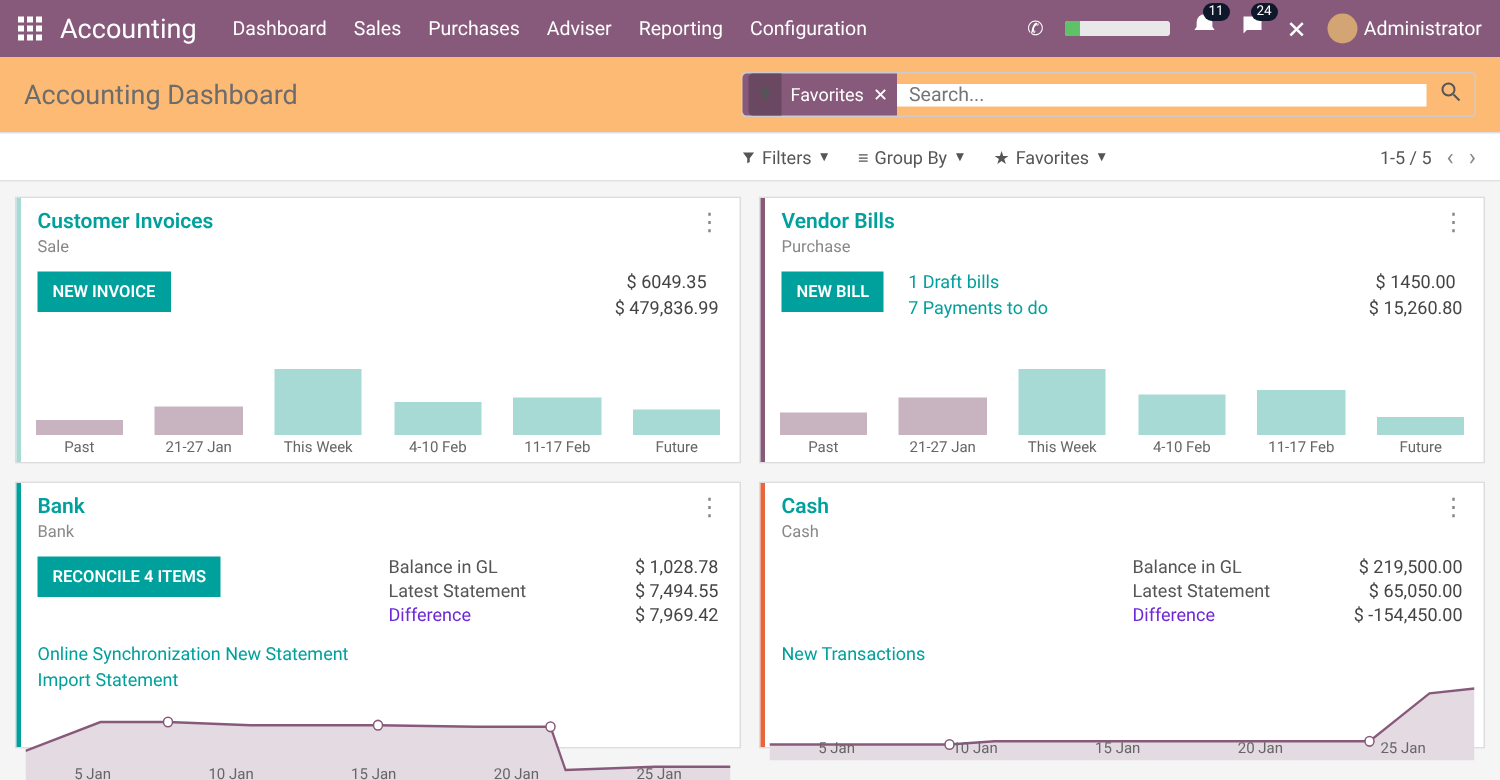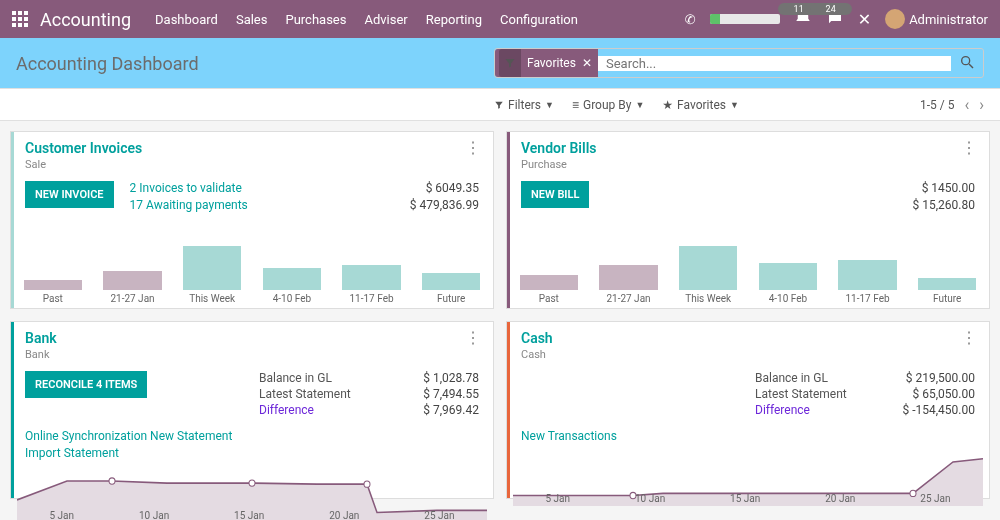--- a/index.html
+++ b/index.html
@@ -8,24 +8,24 @@
 .apps-icon{display:grid;grid-template-columns:repeat(3,4px);grid-gap:2px;margin-right:12px;cursor:pointer}
 .apps-icon span{width:4px;height:4px;background:#fff}
 .brand{font-size:18px;font-weight:400;margin-right:24px}
 .menu{display:flex;gap:18px;font-size:13px}
 .menu span{cursor:pointer}
 .topbar-right{margin-left:auto;display:flex;align-items:center;gap:14px}
 .progress{width:70px;height:10px;background:#e8e8e8;border-radius:2px;overflow:hidden}
 .progress div{width:15%;height:100%;background:#5ec269}
 .badge-wrap{position:relative;cursor:pointer}
 .badge-wrap svg{width:18px;height:18px;fill:#fff}
-.badge{position:absolute;top:-6px;right:-8px;background:#737373;color:#fff;font-size:9px;border-radius:8px;padding:1px 16px;min-width:14px;text-align:center}
+.badge{position:absolute;top:-6px;right:-8px;background:#0f172a;color:#fff;font-size:9px;border-radius:8px;padding:1px 4px;min-width:14px;text-align:center}
 .avatar{width:20px;height:20px;border-radius:50%;background:#d4a574;display:inline-block;vertical-align:middle;margin-right:4px}
 .user{display:flex;align-items:center;cursor:pointer}
-.subbar{background:#7dd3fc;border-bottom:1px solid #e0e0e0;padding:10px 16px;display:flex;align-items:center;gap:10px}
+.subbar{background:#fdba74;border-bottom:1px solid #e0e0e0;padding:10px 16px;display:flex;align-items:center;gap:10px}
 .page-title{font-size:18px;color:#6c6c6c;font-weight:400}
 .search-area{margin-left:auto;display:flex;align-items:center;border:1px solid #ccc;border-radius:3px;width:490px;height:30px}
 .facet{background:#875a7b;color:#fff;display:flex;align-items:center;height:100%;padding:0 0 0 4px;font-size:12px;border-radius:3px 0 0 3px}
 .facet-icon{background:#6b4862;width:22px;height:100%;display:flex;align-items:center;justify-content:center;margin-right:6px;border-radius:3px 0 0 3px}
 .facet-x{padding:0 6px;cursor:pointer}
 .search-input{border:none;outline:none;flex:1;padding:0 8px;font-size:13px}
 .search-icon{padding:0 8px;cursor:pointer}
 .toolbar{background:#fff;border-bottom:1px solid #e0e0e0;padding:6px 16px;display:flex;align-items:center;font-size:12px;color:#555}
 .toolbar .dd{margin-right:18px;cursor:pointer;display:flex;align-items:center;gap:4px}
 .toolbar .pager{margin-left:auto;display:flex;align-items:center;gap:10px}
@@ -34,21 +34,21 @@
 .card{background:#fff;border:1px solid #ddd;position:relative;height:178px;display:flex;flex-direction:column}
 .card-stripe{position:absolute;left:0;top:0;bottom:0;width:3px}
 .card-head{padding:8px 12px 4px 14px;display:flex;align-items:flex-start}
 .card-title{color:#00a09d;font-weight:600;font-size:14px;cursor:pointer}
 .card-sub{color:#888;font-size:11px;margin-top:2px}
 .kebab{margin-left:auto;cursor:pointer;color:#888;font-size:16px;line-height:1}
 .card-body{padding:6px 14px;display:flex;gap:16px;align-items:flex-start}
 .btn{background:#00a09d;color:#fff;border:none;padding:7px 10px;font-size:11px;font-weight:600;cursor:pointer}
 .links{display:flex;flex-direction:column;gap:3px;font-size:12px}
 .links a{color:#00a09d;text-decoration:none;cursor:pointer}
-.amts{margin-left:auto;text-align:right;font-size:12px;color:#444}
+.amts{margin-left:auto;text-align:center;font-size:12px;color:#444}
 .amts div{margin-bottom:3px}
 .chart{flex:1;display:flex;align-items:flex-end;padding:0 10px 4px;gap:16px;position:relative}
 .bar-col{flex:1;display:flex;flex-direction:column;align-items:center}
 .bar{width:92%}
 .bar-label{font-size:10px;color:#666;margin-top:3px;white-space:nowrap}
 .line-chart{flex:1;position:relative;margin:0 6px 0}
 .line-chart svg{width:100%;height:100%}
 .x-ticks{position:absolute;bottom:2px;left:0;right:0;display:flex;justify-content:space-around;font-size:10px;color:#666}
 .stat-row{display:flex;justify-content:space-between;font-size:12px;margin-bottom:2px}
 .stat-row .k{color:#555}
@@ -163,24 +163,20 @@
     <div class="card-stripe" style="background:#a7d9d5"></div>
     <div class="card-head">
       <div>
         <div class="card-title">Customer Invoices</div>
         <div class="card-sub">Sale</div>
       </div>
       <div class="kebab">⋮</div>
     </div>
     <div class="card-body">
       <button class="btn">NEW INVOICE</button>
-      <div class="links">
-        <a>2 Invoices to validate</a>
-        <a>17 Awaiting payments</a>
-      </div>
       <div class="amts">
         <div>$ 6049.35</div>
         <div>$ 479,836.99</div>
       </div>
     </div>
     <div class="chart" id="bars-ci">
         <div class="bar-col">
           <div class="bar" style="height: 10px; background: rgb(200, 180, 193);"></div>
           <div class="bar-label">Past</div>
         </div>
@@ -211,20 +207,24 @@
     <div class="card-stripe" style="background:#875a7b"></div>
     <div class="card-head">
       <div>
         <div class="card-title">Vendor Bills</div>
         <div class="card-sub">Purchase</div>
       </div>
       <div class="kebab">⋮</div>
     </div>
     <div class="card-body">
       <button class="btn">NEW BILL</button>
+      <div class="links">
+        <a>1 Draft bills</a>
+        <a>7 Payments to do</a>
+      </div>
       <div class="amts">
         <div>$ 1450.00</div>
         <div>$ 15,260.80</div>
       </div>
     </div>
     <div class="chart" id="bars-vb">
         <div class="bar-col">
           <div class="bar" style="height: 15px; background: rgb(200, 180, 193);"></div>
           <div class="bar-label">Past</div>
         </div>

